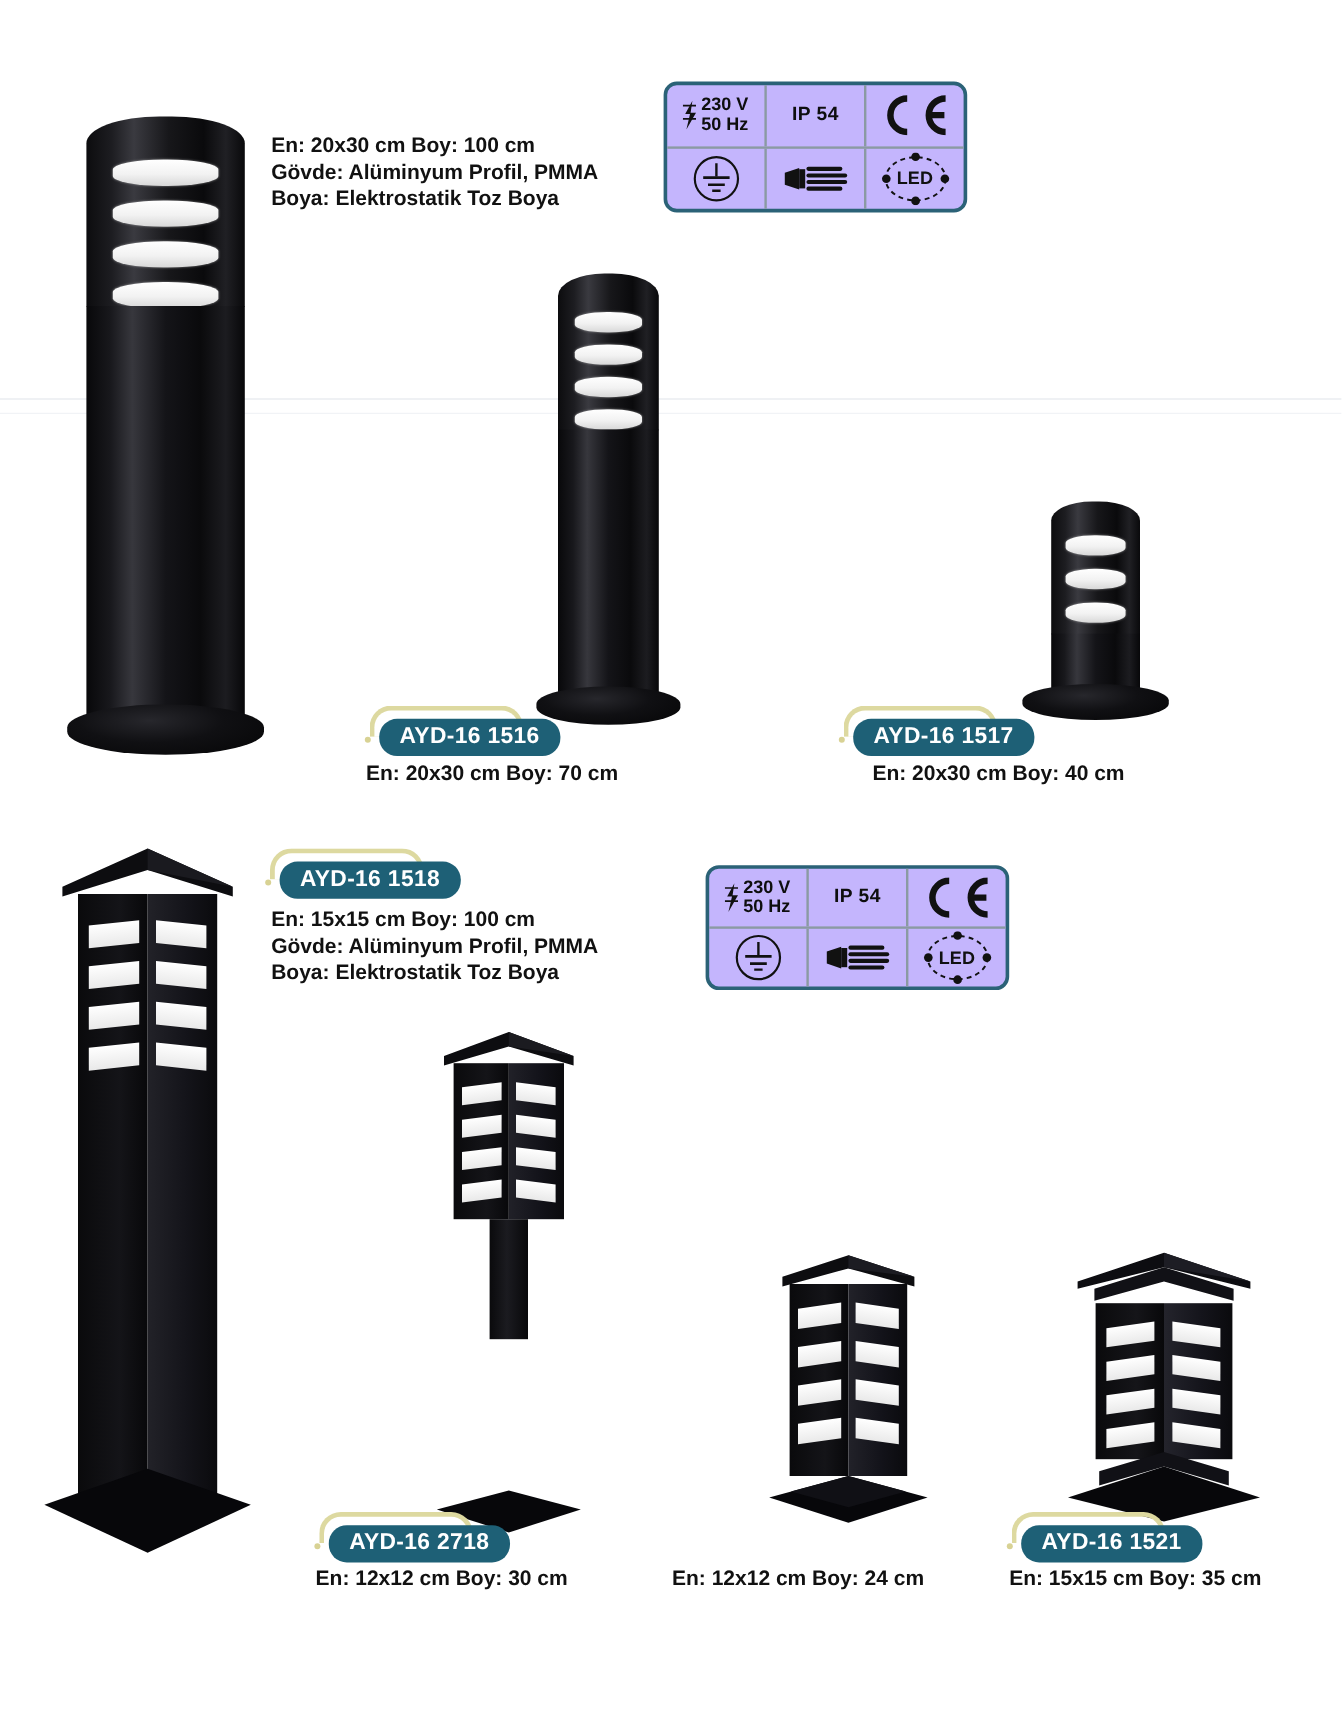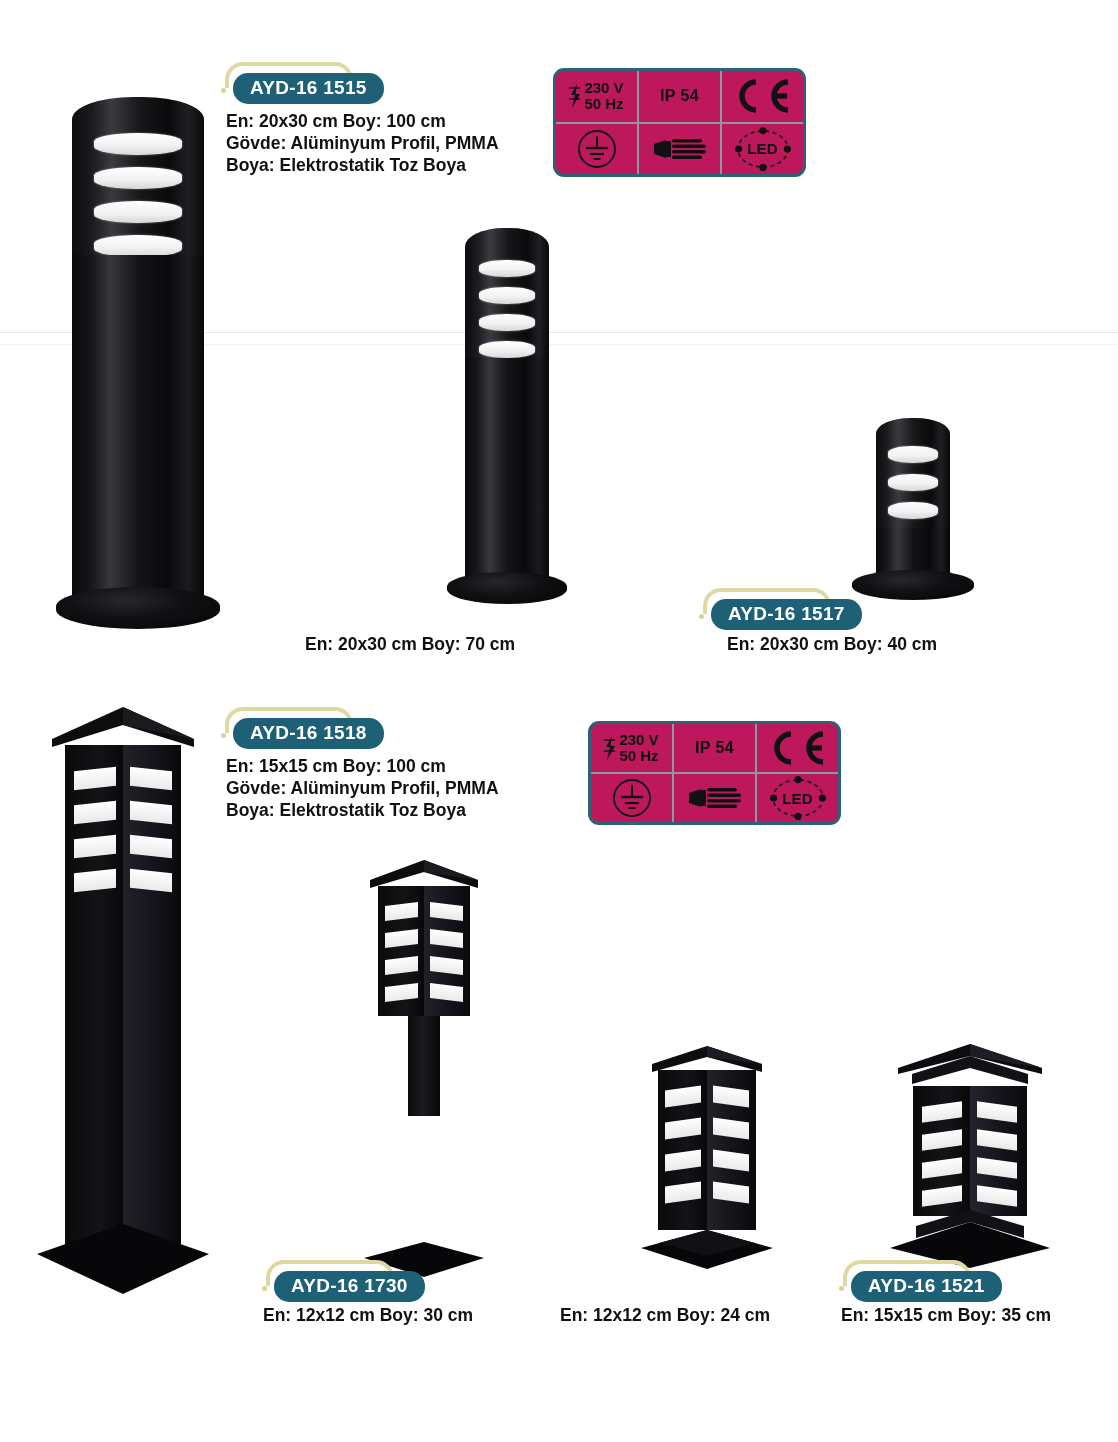--- a/index.html
+++ b/index.html
@@ -50,21 +50,21 @@
     line-height:1.27;
     white-space:nowrap;
   }
   .spec-line{display:block;}
 
   
   .certbox{
     position:absolute;
     border:3px solid #2b6277;
     border-radius:11px;
-    background:#be185d;
+    background:#c4b5fd;
     box-sizing:border-box;
     display:flex;
     flex-direction:column;
   }
   .cert-row{flex:1;display:flex;}
   .cert-row.top{border-bottom:2px solid #8b9aa3;}
   .cert-cell{
     flex:1;display:flex;align-items:center;justify-content:center;
     position:relative;
   }
@@ -125,26 +125,20 @@
   <div class="lamp" style="left:72px;top:97px;width:132px;height:520px;">
     <div class="r-head" style="height:160px;"></div>
     <div class="slot curve" style="left:22px;top:36px;width:88px;height:22px;"></div>
     <div class="slot curve" style="left:22px;top:70px;width:88px;height:22px;"></div>
     <div class="slot curve" style="left:22px;top:104px;width:88px;height:22px;"></div>
     <div class="slot curve" style="left:22px;top:138px;width:88px;height:22px;"></div>
     <div class="r-shaft" style="top:158px;height:340px;"></div>
   </div>
   <div class="r-base" style="left:56px;top:587px;width:164px;height:42px;"></div>
 
-  <div class="badge-wrap" style="left:219px;top:62px;width:140px;height:48px;">
-    <div class="badge-arc"></div>
-    <div class="badge-dot l"></div>
-    <div class="badge-dot r"></div>
-    <div class="badge-pill">AYD-16  1515</div>
-  </div>
   <div class="spec" style="left:226px;top:110px;">
     <span class="spec-line">En: 20x30 cm Boy: 100 cm</span>
     <span class="spec-line">Gövde: Alüminyum Profil, PMMA</span>
     <span class="spec-line">Boya: Elektrostatik Toz Boya</span>
   </div>
 
   <div class="certbox" style="left:553px;top:68px;width:253px;height:109px;">
     <div class="cert-row top">
       <div class="cert-cell">
         <div class="volt">
@@ -208,20 +202,26 @@
   <div class="lamp" style="left:465px;top:228px;width:84px;height:360px;">
     <div class="r-head" style="height:132px;"></div>
     <div class="slot curve" style="left:14px;top:32px;width:56px;height:17px;"></div>
     <div class="slot curve" style="left:14px;top:59px;width:56px;height:17px;"></div>
     <div class="slot curve" style="left:14px;top:86px;width:56px;height:17px;"></div>
     <div class="slot curve" style="left:14px;top:113px;width:56px;height:17px;"></div>
     <div class="r-shaft" style="top:130px;height:230px;"></div>
   </div>
   <div class="r-base" style="left:447px;top:572px;width:120px;height:32px;"></div>
 
+  <div class="badge-wrap" style="left:302px;top:588px;width:140px;height:48px;">
+    <div class="badge-arc"></div>
+    <div class="badge-dot l"></div>
+    <div class="badge-dot r"></div>
+    <div class="badge-pill">AYD-16  1516</div>
+  </div>
   <div class="spec" style="left:305px;top:633px;">
     <span class="spec-line">En: 20x30 cm Boy: 70 cm</span>
   </div>
 
   <div class="lamp" style="left:876px;top:418px;width:74px;height:168px;">
     <div class="r-head" style="height:112px;"></div>
     <div class="slot curve" style="left:12px;top:28px;width:50px;height:17px;"></div>
     <div class="slot curve" style="left:12px;top:56px;width:50px;height:17px;"></div>
     <div class="slot curve" style="left:12px;top:84px;width:50px;height:17px;"></div>
     <div class="r-shaft" style="top:110px;height:58px;"></div>
@@ -356,21 +356,21 @@
     <div class="sq-face" style="left:42px;top:158px;width:32px;height:100px;background:linear-gradient(90deg,#0a0a0c,#1b1b20 45%,#08080a);"></div>
   </div>
   <svg width="128" height="40" viewBox="0 0 128 40" style="position:absolute;left:360px;top:1240px;">
     <path d="M64 2 L124 18 L64 37 L4 18 Z" fill="#07070a"></path>
   </svg>
 
   <div class="badge-wrap" style="left:260px;top:1260px;width:140px;height:48px;">
     <div class="badge-arc"></div>
     <div class="badge-dot l"></div>
     <div class="badge-dot r"></div>
-    <div class="badge-pill">AYD-16  1730</div>
+    <div class="badge-pill">AYD-16  2718</div>
   </div>
   <div class="spec" style="left:263px;top:1304px;">
     <span class="spec-line">En: 12x12 cm Boy: 30 cm</span>
   </div>
 
   <div class="sq" style="left:648px;top:1044px;width:118px;height:226px;">
     <svg width="118" height="32" viewBox="0 0 118 32" style="position:absolute;left:0;top:0;">
       <path d="M59 2 L114 20 L114 28 L59 13 L4 28 L4 20 Z" fill="#0d0d10"></path>
       <path d="M59 2 L114 20 L59 13 Z" fill="#1c1c22"></path>
     </svg>

